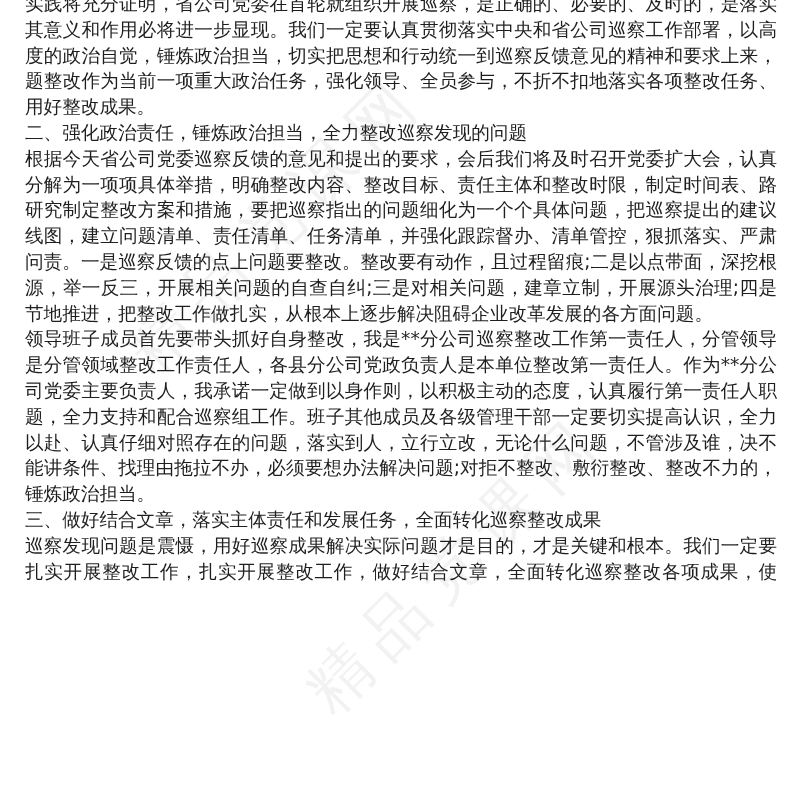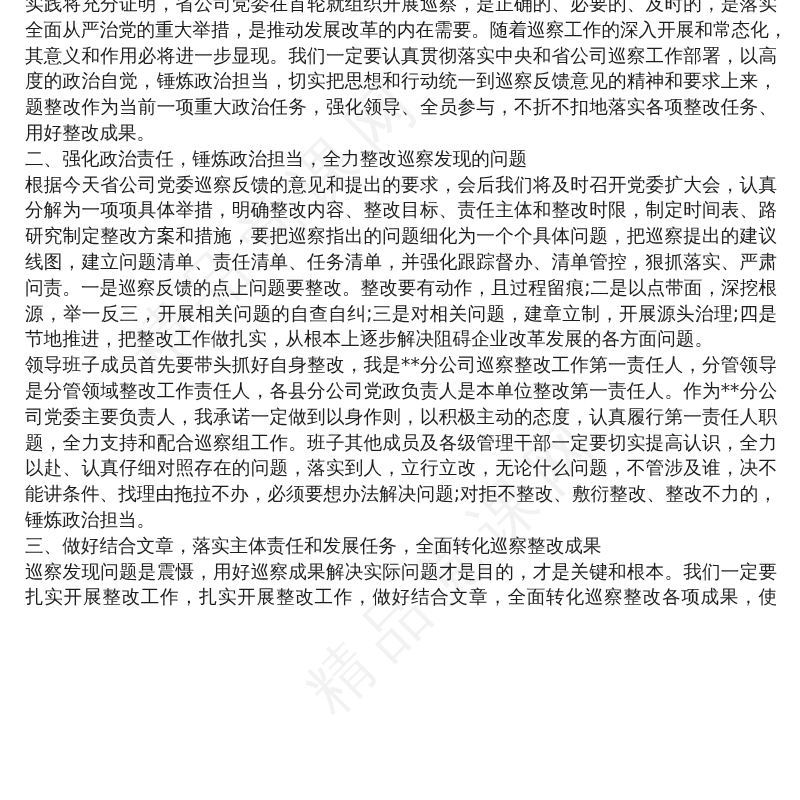--- a/index.html
+++ b/index.html
@@ -57,21 +57,20 @@
   </style>
 </head>
 <body>
 
 <div class="page">
   <div class="watermark">精品党课网</div>
   <div class="watermark watermark2">精品党课网</div>
 
   <div class="doc">
     <span class="line">实践将充分证明，省公司党委在首轮就组织开展巡察，是正确的、必要的、及时的，是落实</span>
-    <span class="line">全面从严治党的重大举措，是推动发展改革的内在需要。随着巡察工作的深入开展和常态化，</span>
     <span class="line">其意义和作用必将进一步显现。我们一定要认真贯彻落实中央和省公司巡察工作部署，以高</span>
     <span class="line">度的政治自觉，锤炼政治担当，切实把思想和行动统一到巡察反馈意见的精神和要求上来，</span>
     <span class="line">题整改作为当前一项重大政治任务，强化领导、全员参与，不折不扣地落实各项整改任务、</span>
     <span class="line last">用好整改成果。</span>
     <span class="line last">二、强化政治责任，锤炼政治担当，全力整改巡察发现的问题</span>
     <span class="line">根据今天省公司党委巡察反馈的意见和提出的要求，会后我们将及时召开党委扩大会，认真</span>
     <span class="line">分解为一项项具体举措，明确整改内容、整改目标、责任主体和整改时限，制定时间表、路</span>
     <span class="line">研究制定整改方案和措施，要把巡察指出的问题细化为一个个具体问题，把巡察提出的建议</span>
     <span class="line">线图，建立问题清单、责任清单、任务清单，并强化跟踪督办、清单管控，狠抓落实、严肃</span>
     <span class="line">问责。一是巡察反馈的点上问题要整改。整改要有动作，且过程留痕;二是以点带面，深挖根</span>

